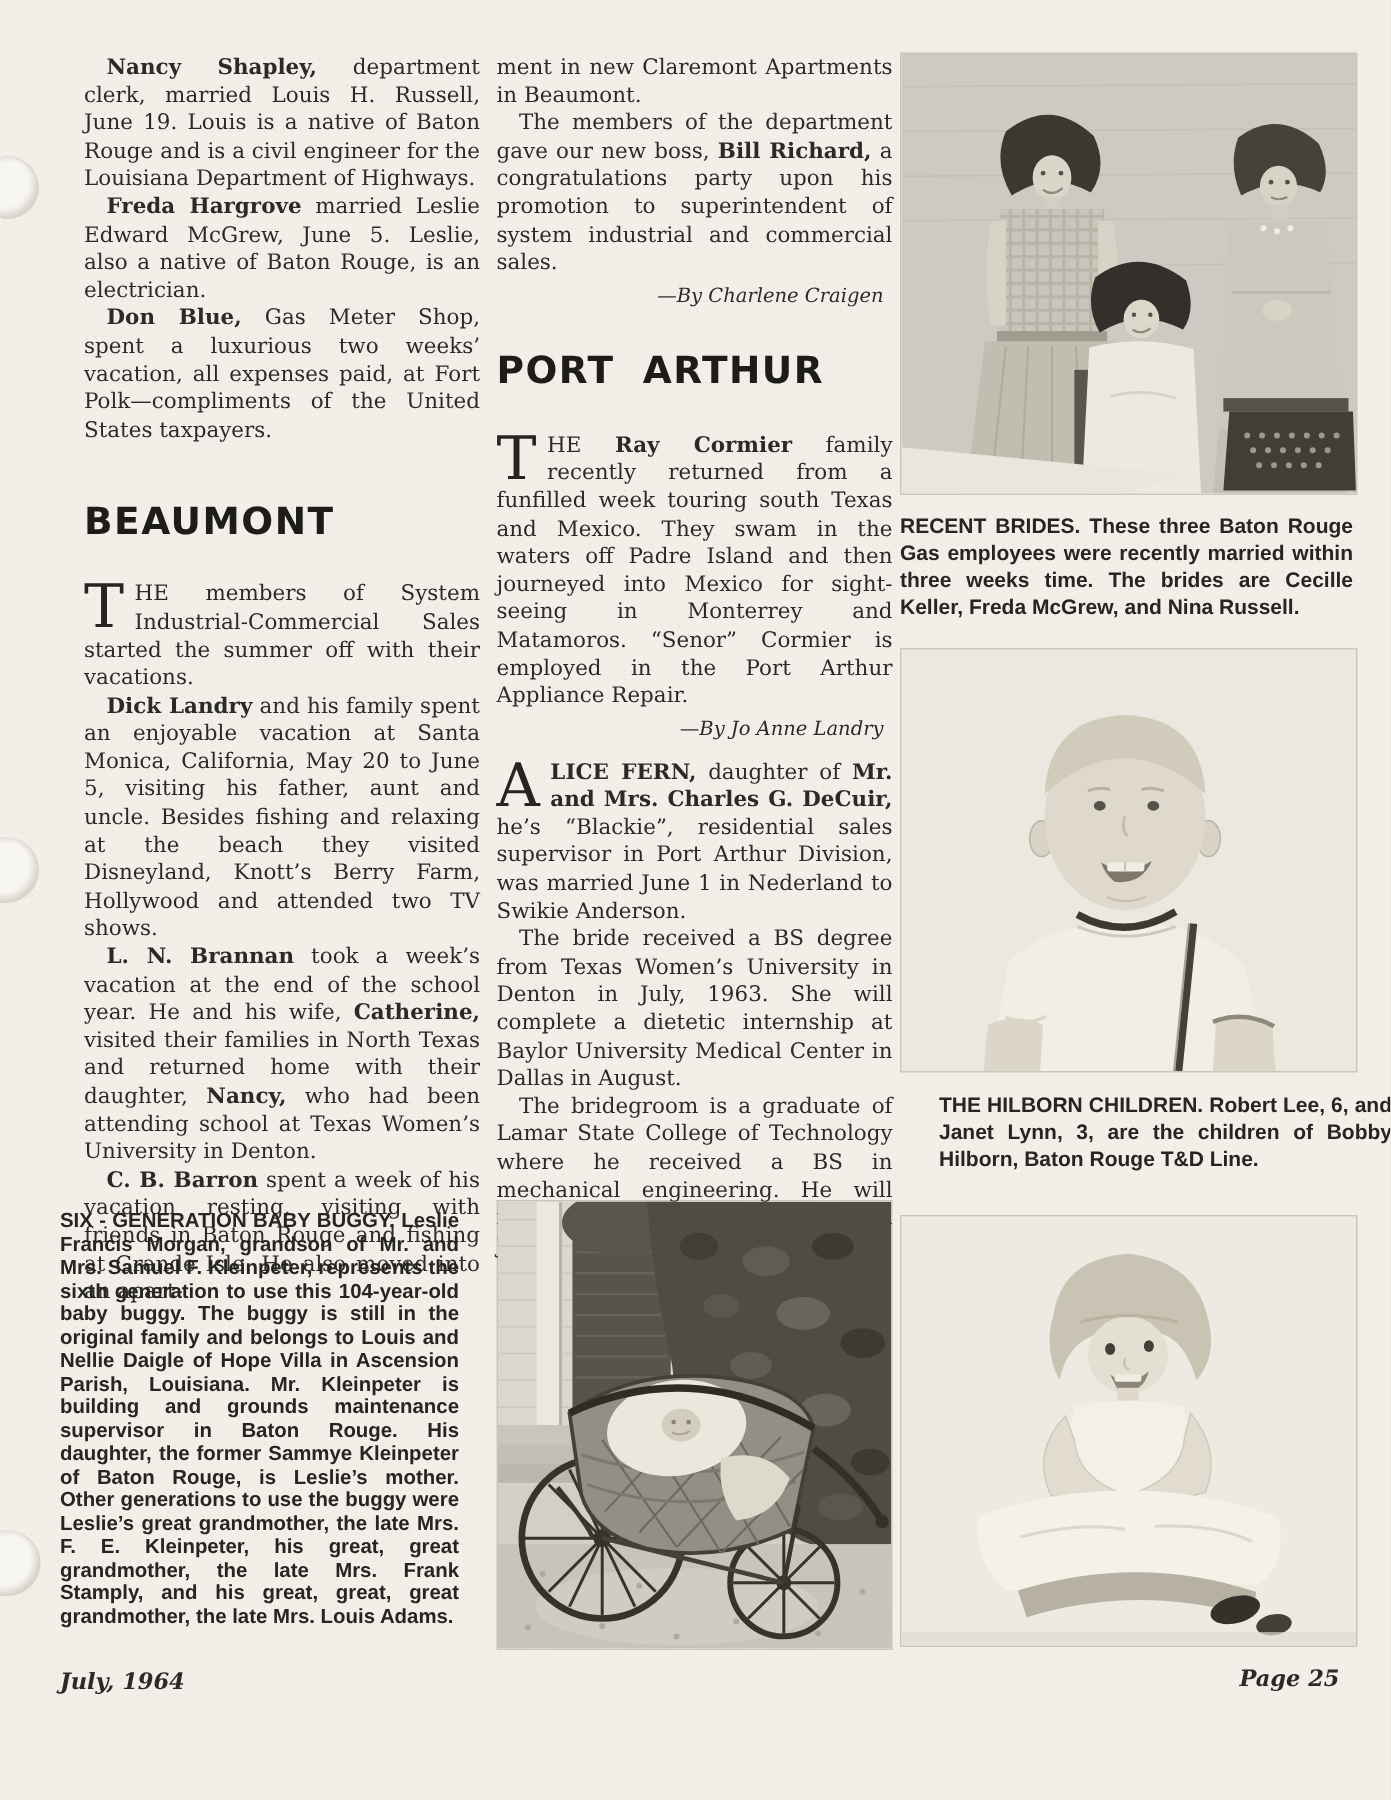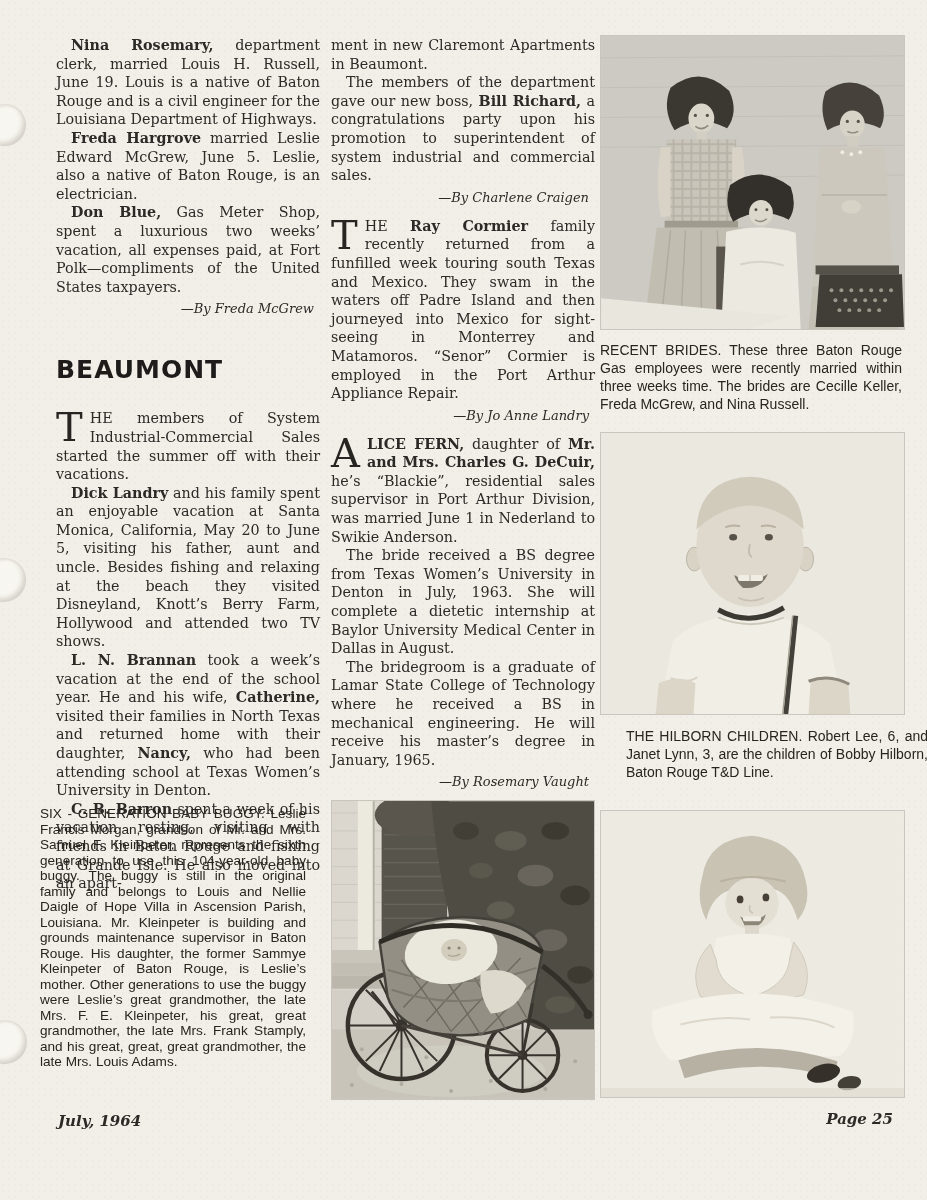--- a/index.html
+++ b/index.html
@@ -51,65 +51,65 @@
     border:1px solid rgba(60,55,45,.22);box-sizing:border-box;}
   figure svg{display:block;}
 
   #photo-brides{left:600px;top:35px;width:305px;height:295px;}
   #photo-boy{left:600px;top:432px;width:305px;height:283px;}
   #photo-girl{left:600px;top:810px;width:305px;height:288px;}
   #photo-buggy{left:331px;top:800px;width:264px;height:300px;}
 
   .photo-caption{
     position:absolute;font-family:"Liberation Sans",sans-serif;
-    font-weight:normal;font-size:14px;line-height:18px;
+    font-weight:bold;font-size:14px;line-height:18px;
     text-align:justify;color:#26251f;margin:0;
   }
   #caption-brides{left:600px;top:341px;width:302px;}
   #caption-hilborn{left:626px;top:727px;width:302px;}
   #caption-buggy{
     left:40px;top:806px;width:266px;
     font-size:13.6px;line-height:15.5px;
   }
 
   .footer{
     position:absolute;font-family:"DejaVu Serif",serif;
     font-style:italic;font-weight:bold;font-size:15px;color:#2b2a27;
   }
-  #footer-left{left:58px;top:1112px;font-style:italic;}
+  #footer-left{left:40px;top:1112px;font-style:italic;}
   #footer-right{right:34px;top:1110px;}
 </style>
 </head>
 <body>
 
 <div class="page">
 
   <div class="hole hole1"></div>
   <div class="hole hole2"></div>
   <div class="hole hole3"></div>
 
   <div class="col" id="col-left">
-    <p class="bt"><span class="b">Nina Rosemary,</span><span> department clerk, married Louis H. Russell, June 19. Louis is a native of Baton Rouge and is a civil engineer for the Louisiana Department of Highways.</span></p>
+    <p class="bt"><span class="b">Nancy Shapley,</span><span> department clerk, married Louis H. Russell, June 19. Louis is a native of Baton Rouge and is a civil engineer for the Louisiana Department of Highways.</span></p>
     <p class="bt"><span class="b">Freda Hargrove</span><span> married Leslie Edward McGrew, June 5. Leslie, also a native of Baton Rouge, is an electrician.</span></p>
     <p class="bt"><span class="b">Don Blue,</span><span> Gas Meter Shop, spent a luxurious two weeks’ vacation, all expenses paid, at Fort Polk—compliments of the United States taxpayers.</span></p>
-    <p class="byline">—By Freda McGrew</p>
 
     <h2 class="heading" id="heading-beaumont">BEAUMONT</h2>
 
     <p class="bt noindent"><span class="dropcap">T</span><span>HE members of System Industrial-Commercial Sales started the summer off with their vacations.</span></p>
     <p class="bt"><span class="b">Dick Landry</span><span> and his family spent an enjoyable vacation at Santa Monica, California, May 20 to June 5, visiting his father, aunt and uncle. Besides fishing and relaxing at the beach they visited Disneyland, Knott’s Berry Farm, Hollywood and attended two TV shows.</span></p>
     <p class="bt"><span class="b">L. N. Brannan</span><span> took a week’s vacation at the end of the school year. He and his wife, </span><span class="b">Catherine,</span><span> visited their families in North Texas and returned home with their daughter, </span><span class="b">Nancy,</span><span> who had been attending school at Texas Women’s University in Denton.</span></p>
     <p class="bt"><span class="b">C. B. Barron</span><span> spent a week of his vacation resting, visiting with friends in Baton Rouge and fishing at Grande Isle. He also moved into an apart-</span></p>
   </div>
 
   <div class="col" id="col-mid">
     <p class="bt noindent">ment in new Claremont Apartments in Beaumont.</p>
     <p class="bt"><span>The members of the department gave our new boss, </span><span class="b">Bill Richard,</span><span> a congratulations party upon his promotion to superintendent of system industrial and commercial sales.</span></p>
     <p class="byline">—By Charlene Craigen</p>
 
+    <h2 class="heading" id="heading-portarthur">PORT ARTHUR</h2>
 
     <p class="bt noindent"><span class="dropcap">T</span><span>HE </span><span class="b">Ray Cormier</span><span> family recently returned from a funfilled week touring south Texas and Mexico. They swam in the waters off Padre Island and then journeyed into Mexico for sight-seeing in Monterrey and Matamoros. “Senor” Cormier is employed in the Port Arthur Appliance Repair.</span></p>
     <p class="byline">—By Jo Anne Landry</p>
 
     <p class="bt noindent"><span class="dropcap">A</span><span class="b">LICE FERN,</span><span> daughter of </span><span class="b">Mr. and Mrs. Charles G. DeCuir,</span><span> he’s “Blackie”, residential sales supervisor in Port Arthur Division, was married June 1 in Nederland to Swikie Anderson.</span></p>
     <p class="bt">The bride received a BS degree from Texas Women’s University in Denton in July, 1963. She will complete a dietetic internship at Baylor University Medical Center in Dallas in August.</p>
     <p class="bt">The bridegroom is a graduate of Lamar State College of Technology where he received a BS in mechanical engineering. He will receive his master’s degree in January, 1965.</p>
     <p class="byline">—By Rosemary Vaught</p>
   </div>
 

